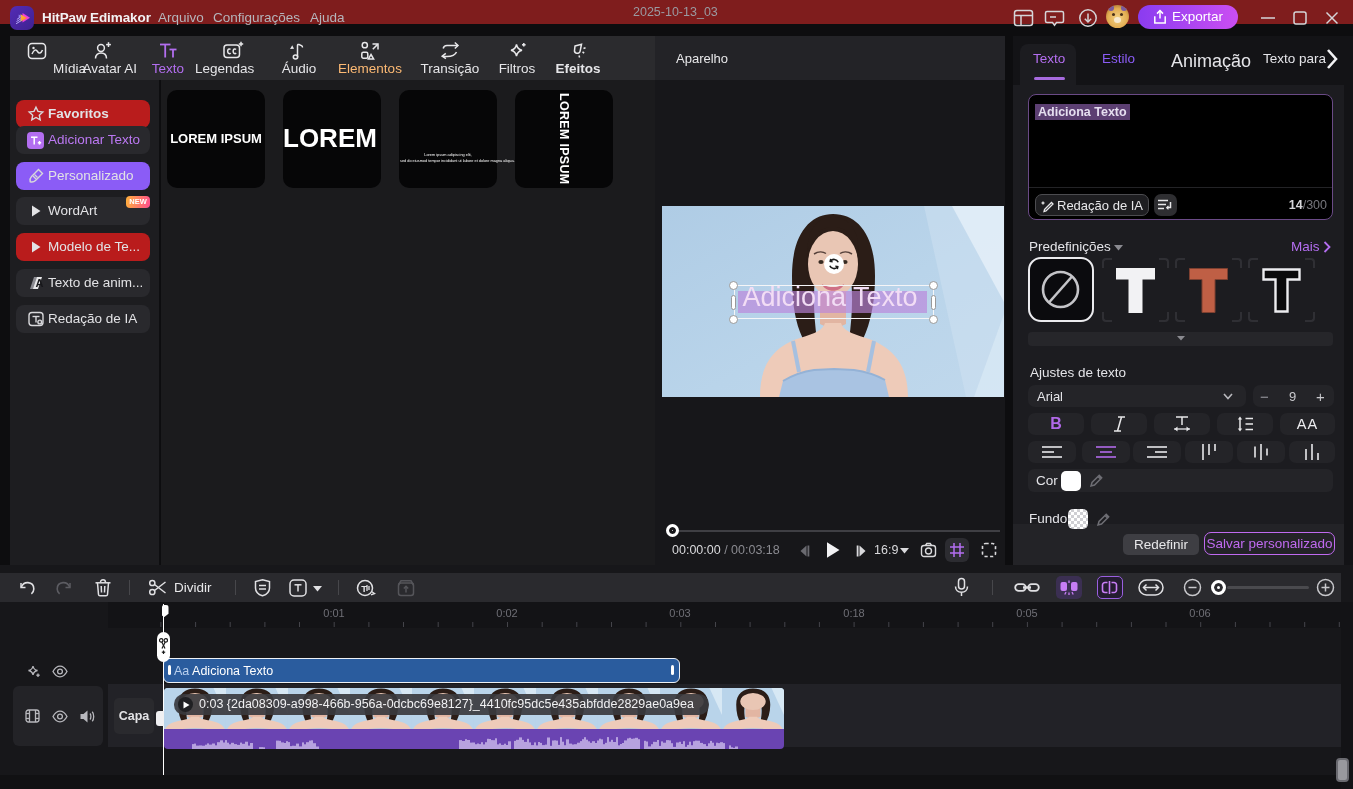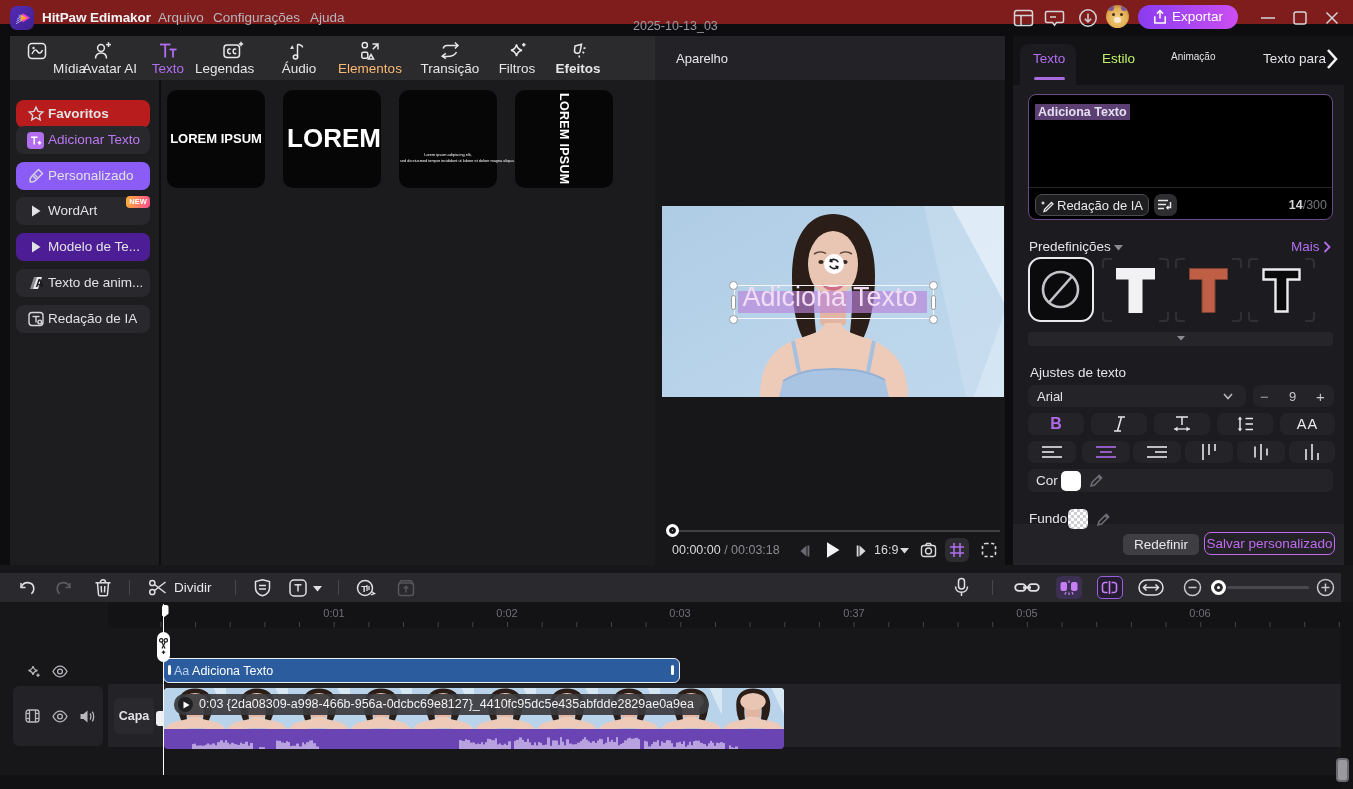--- a/index.html
+++ b/index.html
@@ -26,21 +26,21 @@
               <stop offset="0" stop-color="#ffc43a"></stop>
               <stop offset="1" stop-color="#ff7a1e"></stop>
             </linearGradient>
           </defs>
     </svg>
   </div>
   <div class="a" style="left:42px;top:10px;font-size:13.5px;font-weight:bold;color:#f2f2f4;letter-spacing:-.1px;">HitPaw Edimakor</div>
   <div class="a" style="left:158px;top:10px;font-size:13.5px;color:#b5b5bb;">Arquivo</div>
   <div class="a" style="left:213px;top:10px;font-size:13.5px;color:#b5b5bb;">Configurações</div>
   <div class="a" style="left:310px;top:10px;font-size:13.5px;color:#b5b5bb;">Ajuda</div>
-  <div class="a" style="left:633px;top:19px;font-size:12.5px;color:#9a9aa1;">2025-10-13_03</div>
+  <div class="a" style="left:633px;top:5px;font-size:12.5px;color:#9a9aa1;">2025-10-13_03</div>
 
   <svg class="a" style="left:1013px;top:8px;" width="21" height="20" viewBox="0 0 21 20" fill="none" stroke="#d5d5d8" stroke-width="1.5">
     <rect x="1.5" y="2.5" width="18" height="15" rx="2.5"></rect>
         <line x1="1.5" y1="7.5" x2="19.5" y2="7.5"></line>
         <line x1="8" y1="7.5" x2="8" y2="17.5"></line>
   </svg>
   <svg class="a" style="left:1044px;top:8px;" width="21" height="21" viewBox="0 0 21 21" fill="none" stroke="#d5d5d8" stroke-width="1.5">
     <path d="M3 3.5 h15 a1.5 1.5 0 0 1 1.5 1.5 v8 a1.5 1.5 0 0 1 -1.5 1.5 h-5.5 l-2 2.8 l-2-2.8 H3 a1.5 1.5 0 0 1 -1.5-1.5 v-8 A1.5 1.5 0 0 1 3 3.5 Z"></path>
     <line x1="6" y1="9" x2="12" y2="9"></line>
   </svg>
@@ -177,21 +177,21 @@
     </svg>
     <div class="a" style="left:32px;top:6px;font-size:13.5px;color:#e2e2e5;">Personalizado</div>
   </div>
   <div class="a" style="left:6px;top:117px;width:134px;height:28px;border-radius:8px;background:#29292d;">
     <svg class="a" style="left:14px;top:7px;" width="12" height="14" viewBox="0 0 12 14" fill="#e2e2e5">
           <path d="M2 1.5 L10.5 7 L2 12.5 Z"></path>
         </svg>
     <div class="a" style="left:32px;top:6px;font-size:13.5px;color:#e2e2e5;">WordArt</div>
     <div class="a" style="left:110px;top:-1px;width:24px;height:12px;border-radius:4px;background:linear-gradient(100deg,#ffb13a,#ff4d8f);color:#fff;font-size:7.5px;font-weight:bold;text-align:center;line-height:12px;">NEW</div>
   </div>
-  <div class="a" style="left:6px;top:153px;width:134px;height:28px;border-radius:8px;background:#4c1d95;">
+  <div class="a" style="left:6px;top:153px;width:134px;height:28px;border-radius:8px;background:#b91c1c;">
     <svg class="a" style="left:14px;top:7px;" width="12" height="14" viewBox="0 0 12 14" fill="#e2e2e5">
           <path d="M2 1.5 L10.5 7 L2 12.5 Z"></path>
         </svg>
     <div class="a" style="left:32px;top:6px;font-size:13.5px;color:#e2e2e5;">Modelo de Te...</div>
   </div>
   <div class="a" style="left:6px;top:189px;width:134px;height:28px;border-radius:8px;background:#29292d;">
     <svg class="a" style="left:10px;top:5px;" width="19" height="18" viewBox="0 0 19 18">
       <path d="M8 3 L13 3 L9 15 L4 15 Z" fill="#8a8a90"></path>
       <path d="M11 3 L16 3 L12 15 L7 15 Z" fill="#e8e8ea"></path>
       <text x="9.6" y="13.2" font-size="11" font-weight="bold" fill="#17171a" font-family="Liberation Sans">A</text>
@@ -209,21 +209,21 @@
     </svg>
     <div class="a" style="left:32px;top:6px;font-size:13.5px;color:#e2e2e5;">Redação de IA</div>
   </div>
 </div>
 
 <div class="a" style="left:161px;top:80px;width:494px;height:485px;background:#1b1b1d;">
   <div class="a" style="left:6px;top:10px;width:98px;height:98px;border-radius:10px;background:#060607;">
     <div class="a" style="left:0;top:41px;width:98px;text-align:center;font-weight:bold;font-size:13px;color:#fff;white-space:nowrap;letter-spacing:0;">LOREM IPSUM</div>
   </div>
   <div class="a" style="left:122px;top:10px;width:98px;height:98px;border-radius:10px;background:#060607;">
-    <div class="a" style="left:0;top:33px;width:98px;text-align:right;font-weight:bold;font-size:26px;color:#fff;">LOREM</div>
+    <div class="a" style="left:0;top:33px;width:98px;text-align:left;font-weight:bold;font-size:26px;color:#fff;">LOREM</div>
   </div>
   <div class="a" style="left:238px;top:10px;width:98px;height:98px;border-radius:10px;background:#060607;">
     <div class="a" style="left:-51px;top:62px;width:200px;text-align:center;transform:scale(.48);transform-origin:50% 0;color:#fff;font-size:8px;line-height:12px;white-space:nowrap;">Lorem ipsum adipiscing elit,<br>sed do eiusmod tempor incididunt ut labore et dolore magna aliqua.</div>
   </div>
   <div class="a" style="left:354px;top:10px;width:98px;height:98px;border-radius:10px;background:#060607;">
     <div class="a" style="left:42px;top:3px;height:94px;writing-mode:vertical-rl;white-space:nowrap;font-weight:bold;font-size:12.5px;color:#fff;letter-spacing:.3px;">LOREM IPSUM</div>
   </div>
 </div>
 
 <div class="a" style="left:655px;top:36px;width:350px;height:529px;background:#17171a;">
@@ -327,22 +327,22 @@
     <rect x="1.5" y="1.5" width="13" height="13" rx="3"></rect>
   </svg>
 </div>
 
 <div class="a" style="left:1013px;top:36px;width:331px;height:529px;background:#1c1c20;">
 
   <div class="a" style="left:0;top:0;width:331px;height:49px;background:#131316;">
     <div class="a" style="left:7px;top:8px;width:56px;height:41px;background:#1c1c20;border-radius:8px 8px 0 0;"></div>
     <div class="a" style="left:20px;top:15px;font-size:13.5px;color:#b46ef0;">Texto</div>
     <div class="a" style="left:21px;top:41px;width:31px;height:3px;border-radius:2px;background:#a76bdf;"></div>
-    <div class="a" style="left:89px;top:15px;font-size:13.5px;color:#bef264;">Estilo</div>
-    <div class="a" style="left:158px;top:15px;font-size:10px;color:#e4e4e8;">Animação</div>
+    <div class="a" style="left:89px;top:15px;font-size:13.5px;color:#8b5cf6;">Estilo</div>
+    <div class="a" style="left:158px;top:15px;font-size:18px;color:#e4e4e8;">Animação</div>
     <div class="a" style="left:250px;top:15px;font-size:13.5px;color:#e4e4e8;">Texto para</div>
     <svg class="a" style="left:312px;top:11px;" width="14" height="24" viewBox="0 0 14 24" fill="none" stroke="#f2f2f4" stroke-width="2.6">
           <path d="M3 3 L11 12 L3 21"></path>
         </svg>
   </div>
 
   <div class="a" style="left:15px;top:58px;width:305px;height:126px;background:#000;border:1px solid #6a4a86;border-radius:8px;">
     <span class="a" style="left:6px;top:9px;font-size:12.5px;font-weight:bold;color:#e6dff0;background:#5c3f72;padding:1px 3px;">Adiciona Texto</span>
     <div class="a" style="left:0px;top:92px;width:303px;height:1px;background:#232326;"></div>
     <div class="a" style="left:6px;top:99px;width:114px;height:22px;background:#1e1e21;border:1px solid #4c4c50;border-radius:7px;">
@@ -660,21 +660,21 @@
           <line x1="1058.0" y1="20" x2="1058.0" y2="25"></line>
           <line x1="1092.7" y1="20" x2="1092.7" y2="25"></line>
           <line x1="1127.4" y1="20" x2="1127.4" y2="25"></line>
           <line x1="1162.0" y1="20" x2="1162.0" y2="25"></line>
           <line x1="1196.7" y1="20" x2="1196.7" y2="25"></line>
           <line x1="1231.3" y1="20" x2="1231.3" y2="25"></line>
         </svg>
     <div class="a" style="left:206px;top:5px;width:40px;text-align:center;font-size:11px;color:#6f6f76;">0:01</div>
         <div class="a" style="left:379px;top:5px;width:40px;text-align:center;font-size:11px;color:#6f6f76;">0:02</div>
         <div class="a" style="left:552px;top:5px;width:40px;text-align:center;font-size:11px;color:#6f6f76;">0:03</div>
-        <div class="a" style="left:726px;top:5px;width:40px;text-align:center;font-size:11px;color:#6f6f76;">0:37</div>
+        <div class="a" style="left:726px;top:5px;width:40px;text-align:center;font-size:11px;color:#6f6f76;">0:18</div>
         <div class="a" style="left:899px;top:5px;width:40px;text-align:center;font-size:11px;color:#6f6f76;">0:05</div>
         <div class="a" style="left:1072px;top:5px;width:40px;text-align:center;font-size:11px;color:#6f6f76;">0:06</div>
   </div>
 
   <svg class="a" style="left:26px;top:99px;" width="15" height="15" viewBox="0 0 15 15" fill="none" stroke="#b8b8bd" stroke-width="1.3">
     <path d="M7 2 C7.5 4.8 8.8 6 11.5 6.5 C8.8 7 7.5 8.2 7 11 C6.5 8.2 5.2 7 2.5 6.5 C5.2 6 6.5 4.8 7 2 Z"></path>
     <line x1="12" y1="9.5" x2="12" y2="13"></line>
         <line x1="10.3" y1="11.2" x2="13.7" y2="11.2"></line>
   </svg>
   <svg class="a" style="left:52px;top:100px;" width="16" height="13" viewBox="0 0 16 13" fill="none" stroke="#b8b8bd" stroke-width="1.3">

